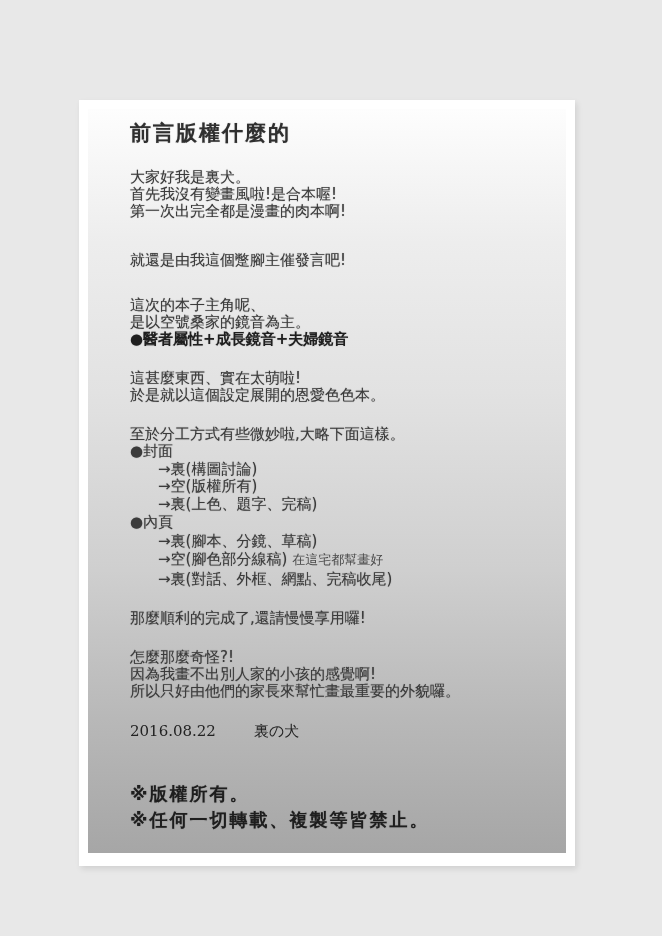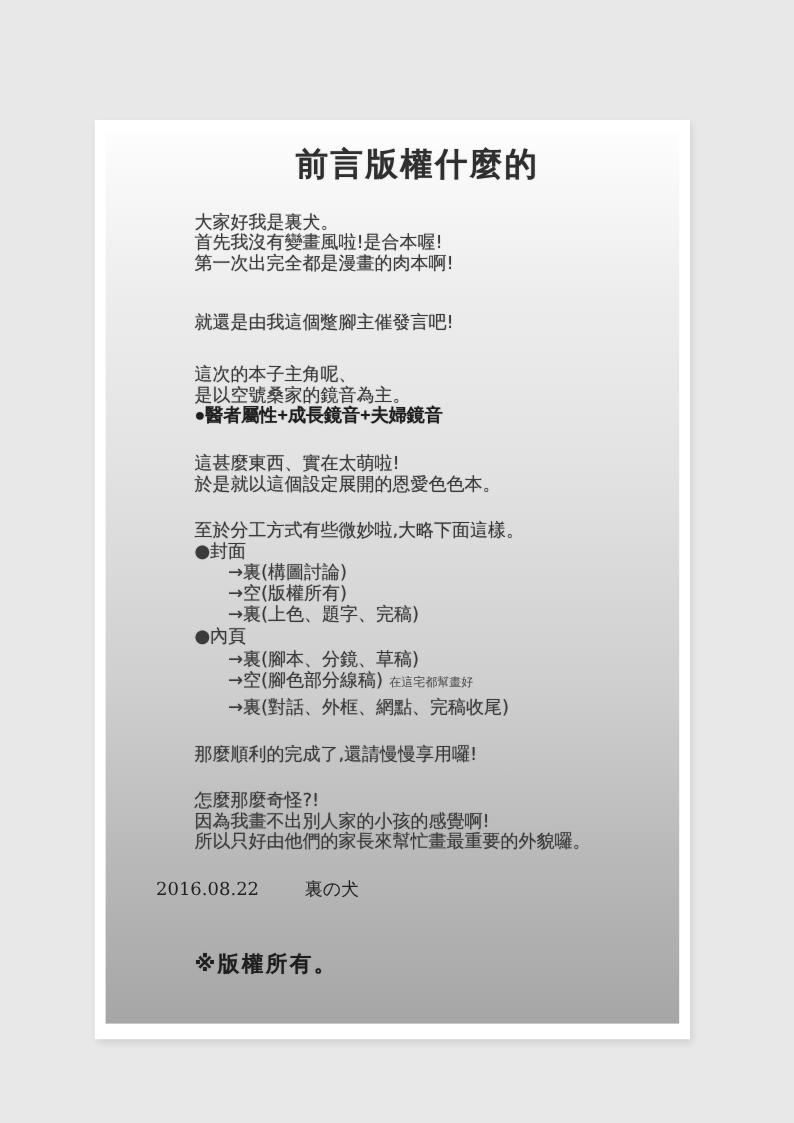--- a/index.html
+++ b/index.html
@@ -17,37 +17,35 @@
   .scan{
     position:absolute;left:9px;top:9px;right:9px;bottom:13px;
     background:linear-gradient(180deg,#fdfdfd 0%,#ededed 18%,#e2e2e2 38%,#cfcfcf 62%,#b8b8b8 82%,#a6a6a6 100%);
     padding:8px 0 0 42px;
     box-sizing:border-box;
     color:#3b3b3b;
   }
   .t{
     text-shadow:0 0 1px rgba(40,40,40,0.45);
     white-space:nowrap;
-    margin-left:32px;
   }
   .doc-title{
-    font-size:27px;font-weight:bold;letter-spacing:2px;color:#2f2f2f;
+    font-size:21px;font-weight:bold;letter-spacing:2px;color:#2f2f2f;
     margin:2px 0 22px 0;
-    text-align:center;
   }
   .line{font-size:15px;line-height:17px;}
   .gap-lg{margin-top:32px;}
-  .gap-md{margin-top:28px;font-family:Liberation Mono, monospace;}
+  .gap-md{margin-top:28px;}
   .gap-sm{margin-top:22px;}
   .bold-line{font-weight:bold;color:#1f1f1f;}
   .indent{padding-left:28px;}
   .listline{font-size:15px;line-height:17.5px;}
   .pages-block .listline{line-height:18.5px;}
   .tiny-note{
-    font-size:10px;letter-spacing:0;margin-left:5px;color:#4a4a4a;
+    font-size:13px;letter-spacing:0;margin-left:5px;color:#4a4a4a;
     text-shadow:none;
   }
   .date-line{
     font-family:"DejaVu Serif","Liberation Serif",serif;
     font-size:15px;color:#222;margin-top:22px;
   }
   .date-line .author{margin-left:38px;}
   .copyright{margin-top:40px;}
   .copyright .line{
     font-size:18px;font-weight:bold;line-height:26px;letter-spacing:2px;color:#1e1e1e;
@@ -109,16 +107,17 @@
       <div class="line t">因為我畫不出別人家的小孩的感覺啊!</div>
       <div class="line t">所以只好由他們的家長來幫忙畫最重要的外貌囉。</div>
     </div>
 
     <div class="date-line">
       <span>2016.08.22</span><span class="author">裏の犬</span>
     </div>
 
     <div class="copyright">
       <div class="line t">※版權所有。</div>
+      <div class="line t">※任何一切轉載、複製等皆禁止。</div>
     </div>
 
   </div>
 </div>
 
 </body></html>

